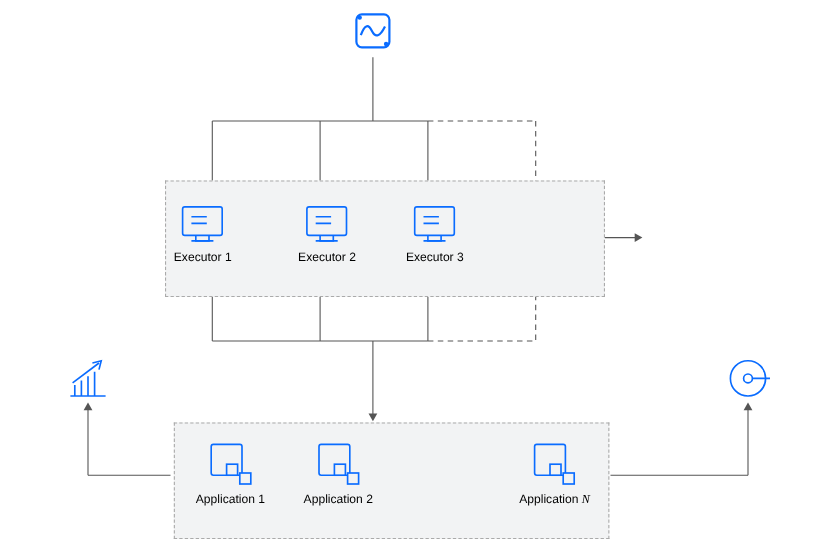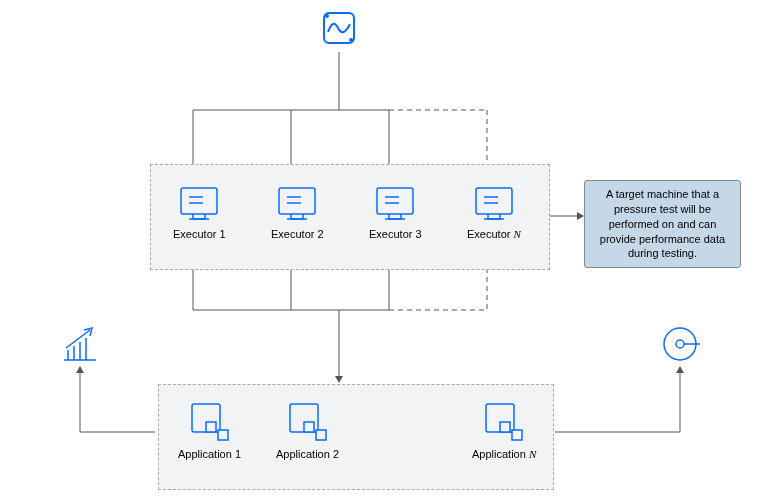--- a/index.html
+++ b/index.html
@@ -68,21 +68,21 @@
     <svg viewBox="0 0 40 40" width="40" height="40">
       <rect x="5" y="5" width="30" height="30" rx="5" fill="none" stroke="#0a6cff" stroke-width="2"></rect>
       <circle cx="8" cy="8" r="2" fill="#0a6cff"></circle>
       <circle cx="32" cy="32" r="2" fill="#0a6cff"></circle>
       <path d="M9 24 Q14 10 19 20 Q24 30 31 16" fill="none" stroke="#0a6cff" stroke-width="2"></path>
     </svg>
   </div>
 
   <div class="box-group" style="left:150px; top:164px; width:400px; height:106px;"></div>
 
-  <div class="node" style="left:173px; top:186px;justify-content:flex-end;">
+  <div class="node" style="left:158px; top:186px;justify-content:flex-end;">
     <svg class="icon-monitor" viewBox="0 0 40 36">
       <rect x="2" y="2" width="36" height="26" rx="2" fill="none" stroke="#0a6cff" stroke-width="1.5"></rect>
       <line x1="10" y1="11" x2="24" y2="11" stroke="#0a6cff" stroke-width="1.5"></line>
       <line x1="10" y1="17" x2="24" y2="17" stroke="#0a6cff" stroke-width="1.5"></line>
       <path d="M14 28 L14 33 L26 33 L26 28" fill="none" stroke="#0a6cff" stroke-width="1.5"></path>
       <line x1="10" y1="33" x2="30" y2="33" stroke="#0a6cff" stroke-width="1.5"></line>
     </svg>
     <div class="node-label"><span>Executor </span><span>1</span></div>
   </div>
 
@@ -101,32 +101,21 @@
     <svg class="icon-monitor" viewBox="0 0 40 36">
       <rect x="2" y="2" width="36" height="26" rx="2" fill="none" stroke="#0a6cff" stroke-width="1.5"></rect>
       <line x1="10" y1="11" x2="24" y2="11" stroke="#0a6cff" stroke-width="1.5"></line>
       <line x1="10" y1="17" x2="24" y2="17" stroke="#0a6cff" stroke-width="1.5"></line>
       <path d="M14 28 L14 33 L26 33 L26 28" fill="none" stroke="#0a6cff" stroke-width="1.5"></path>
       <line x1="10" y1="33" x2="30" y2="33" stroke="#0a6cff" stroke-width="1.5"></line>
     </svg>
     <div class="node-label"><span>Executor </span><span>3</span></div>
   </div>
 
-  <div class="node" style="left:467px; top:186px;">
-    <svg class="icon-monitor" viewBox="0 0 40 36">
-      <rect x="2" y="2" width="36" height="26" rx="2" fill="none" stroke="#0a6cff" stroke-width="1.5"></rect>
-      <line x1="10" y1="11" x2="24" y2="11" stroke="#0a6cff" stroke-width="1.5"></line>
-      <line x1="10" y1="17" x2="24" y2="17" stroke="#0a6cff" stroke-width="1.5"></line>
-      <path d="M14 28 L14 33 L26 33 L26 28" fill="none" stroke="#0a6cff" stroke-width="1.5"></path>
-      <line x1="10" y1="33" x2="30" y2="33" stroke="#0a6cff" stroke-width="1.5"></line>
-    </svg>
-    <div class="node-label"><span>Executor </span><i>N</i></div>
-  </div>
 
-  <div class="callout" style="left:584px; top:180px;">A target machine that a pressure test will be performed on and can provide performance data during testing.</div>
 
   <div class="node" style="left:60px; top:324px;">
     <svg viewBox="0 0 40 40" width="40" height="40">
       <line x1="4" y1="36" x2="36" y2="36" stroke="#0a6cff" stroke-width="1.5"></line>
       <line x1="8" y1="36" x2="8" y2="26" stroke="#0a6cff" stroke-width="1.5"></line>
       <line x1="14" y1="36" x2="14" y2="22" stroke="#0a6cff" stroke-width="1.5"></line>
       <line x1="20" y1="36" x2="20" y2="18" stroke="#0a6cff" stroke-width="1.5"></line>
       <line x1="26" y1="36" x2="26" y2="14" stroke="#0a6cff" stroke-width="1.5"></line>
       <path d="M6 24 L30 6" stroke="#0a6cff" stroke-width="1.5"></path>
       <path d="M24 6 L32 4 L30 12" fill="none" stroke="#0a6cff" stroke-width="1.5"></path>

